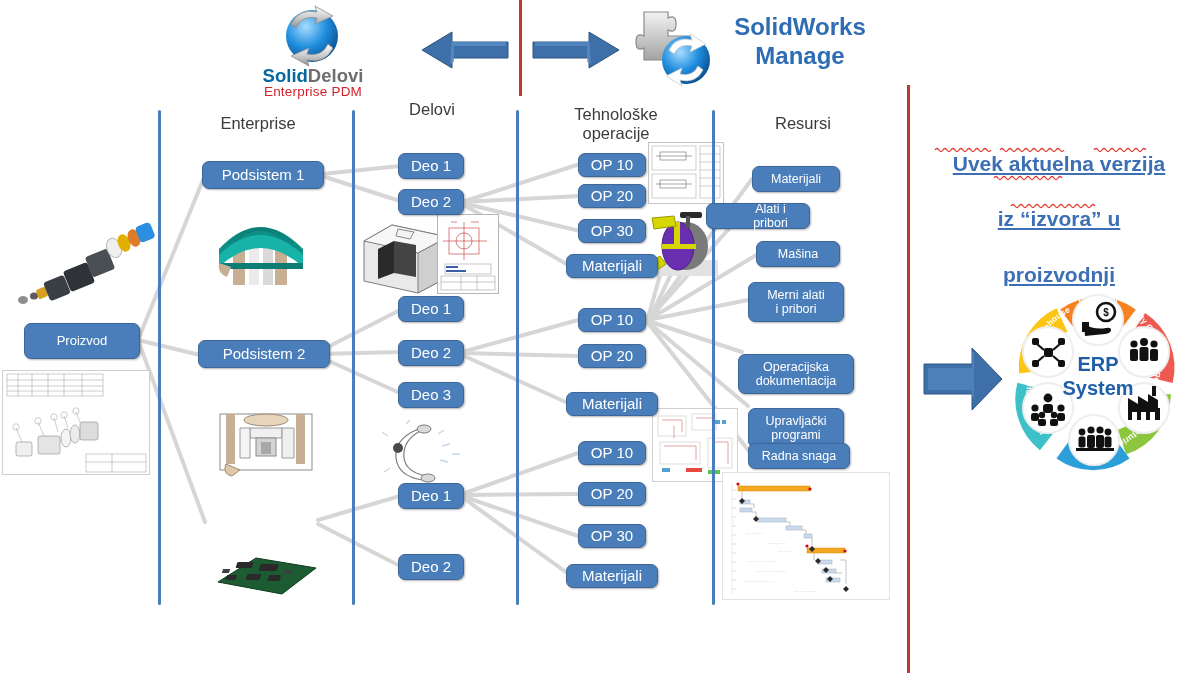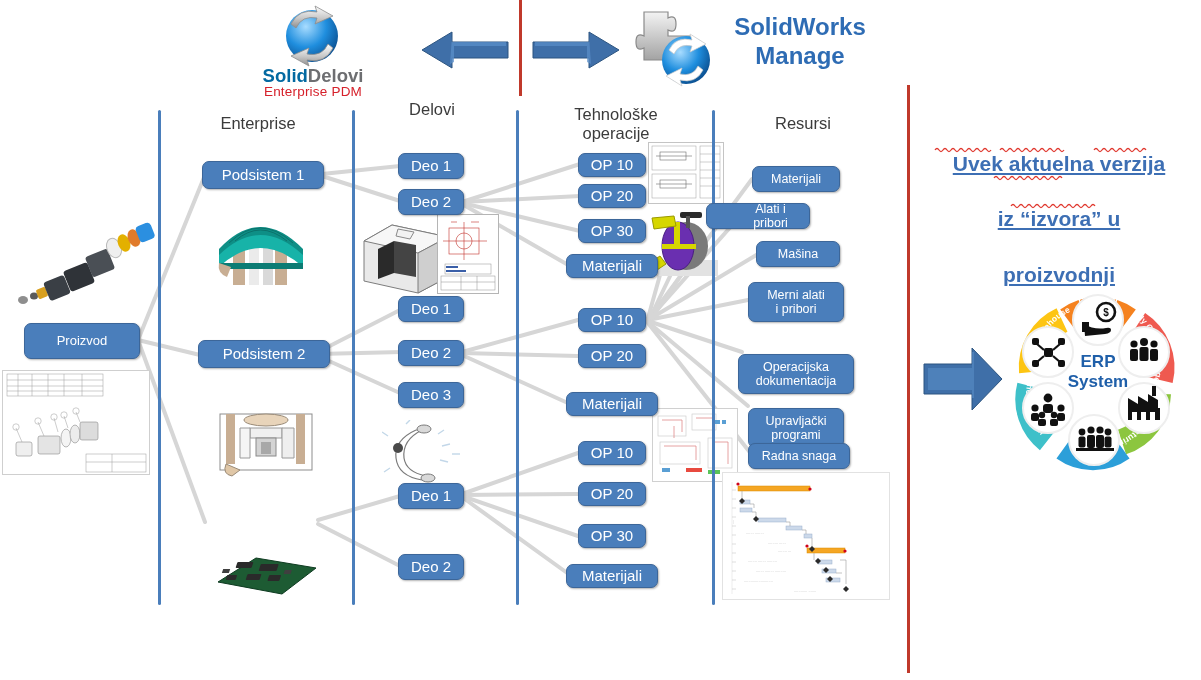--- a/index.html
+++ b/index.html
@@ -98,21 +98,21 @@
 
   
   .thumb { position: absolute; }
 
   
   .erp-wheel { position: absolute; }
   .erp-center-label {
     position: absolute;
     text-align: center;
     color: #1f5fa9;
-    font-size: 17px;
+    font-size: 20px;
     font-weight: bold;
     line-height: 1.2;
     white-space: pre-line;
   }
 </style>
 </head>
 <body>
 
 <div id="stage">
 

